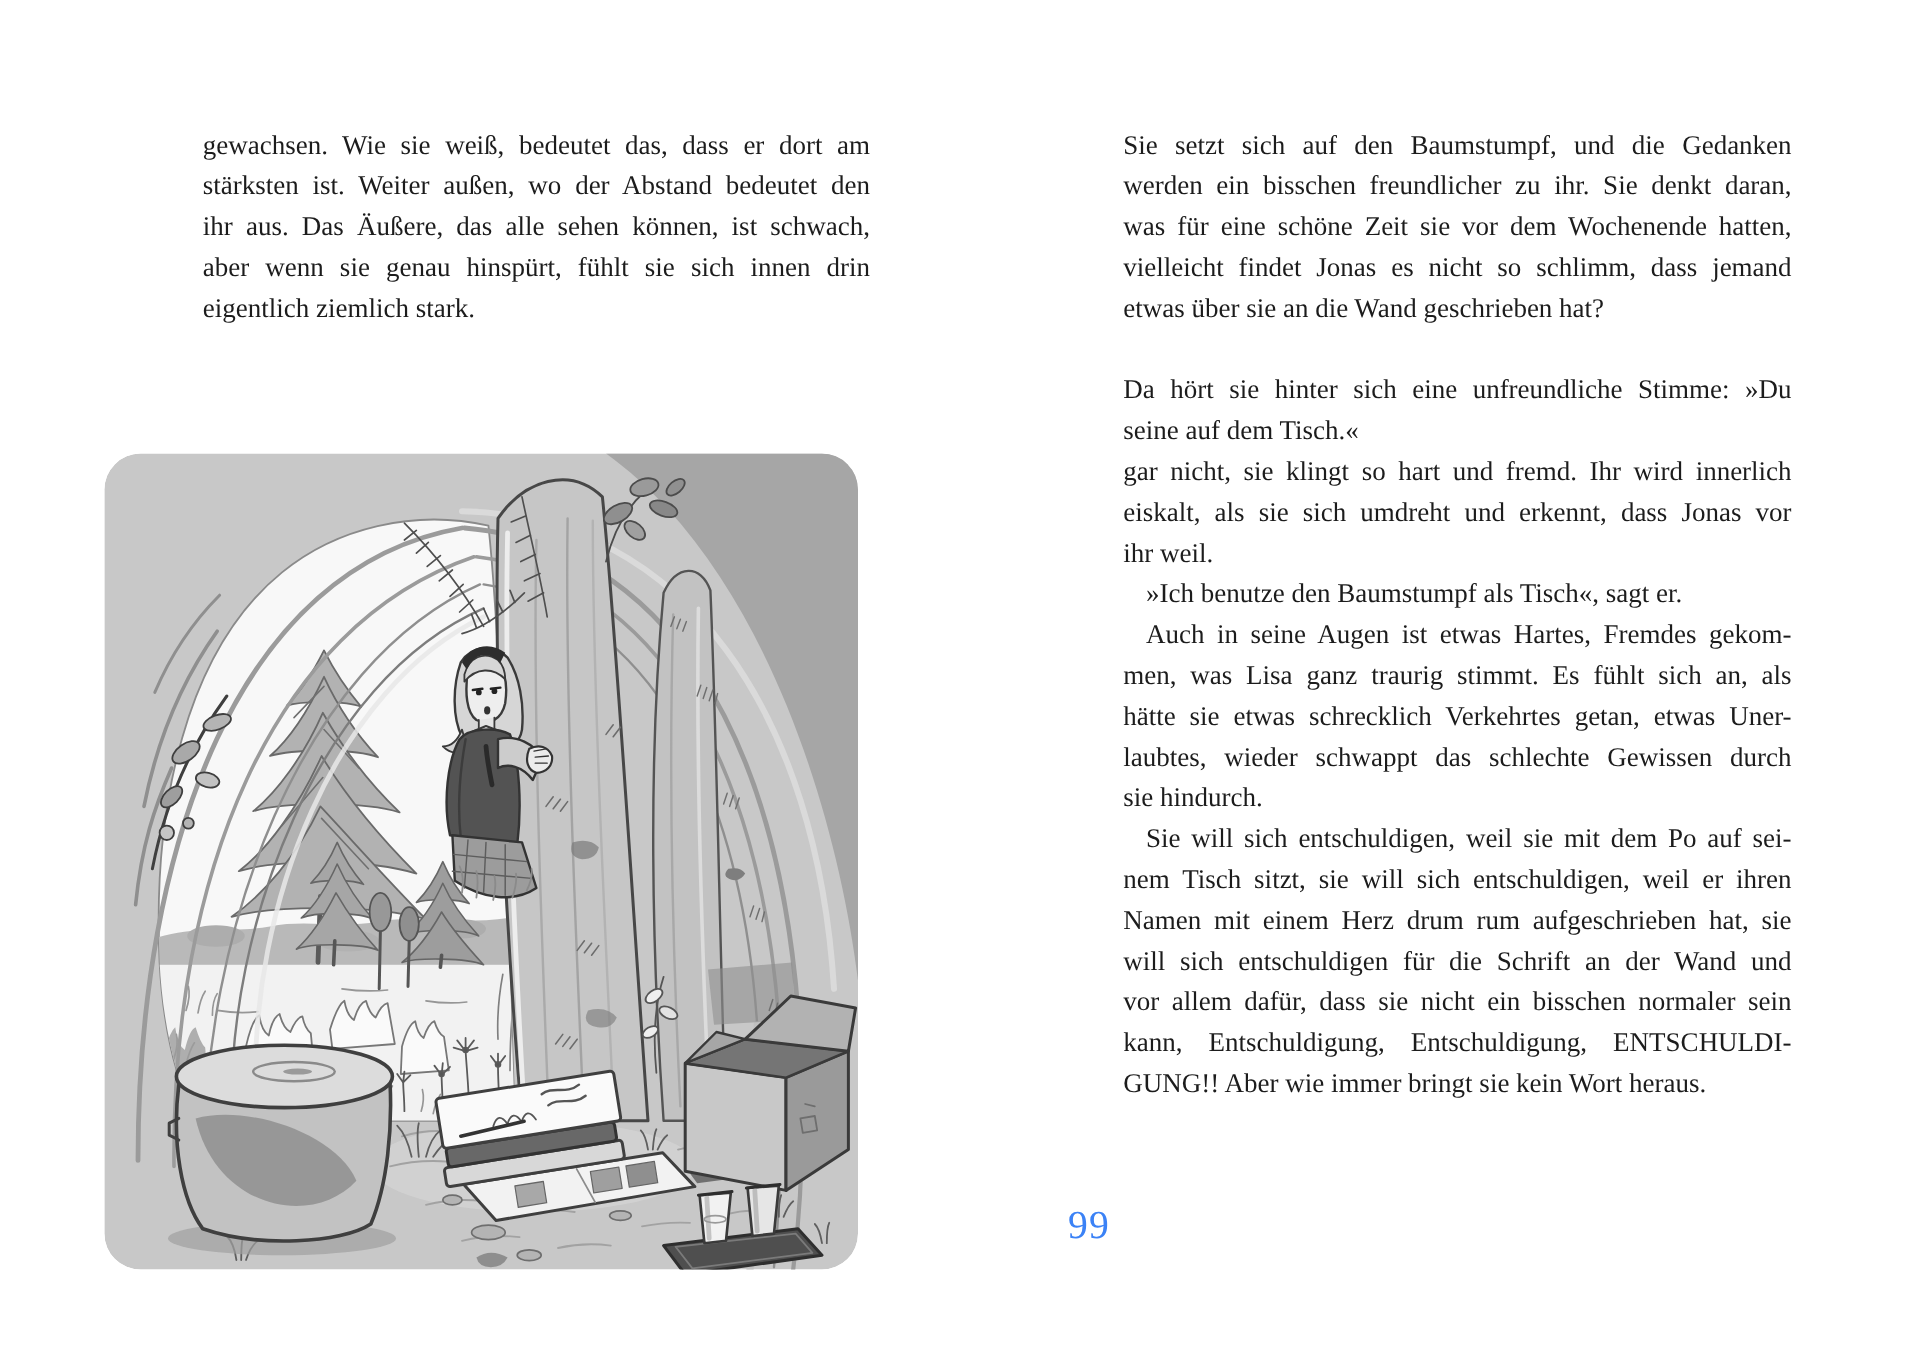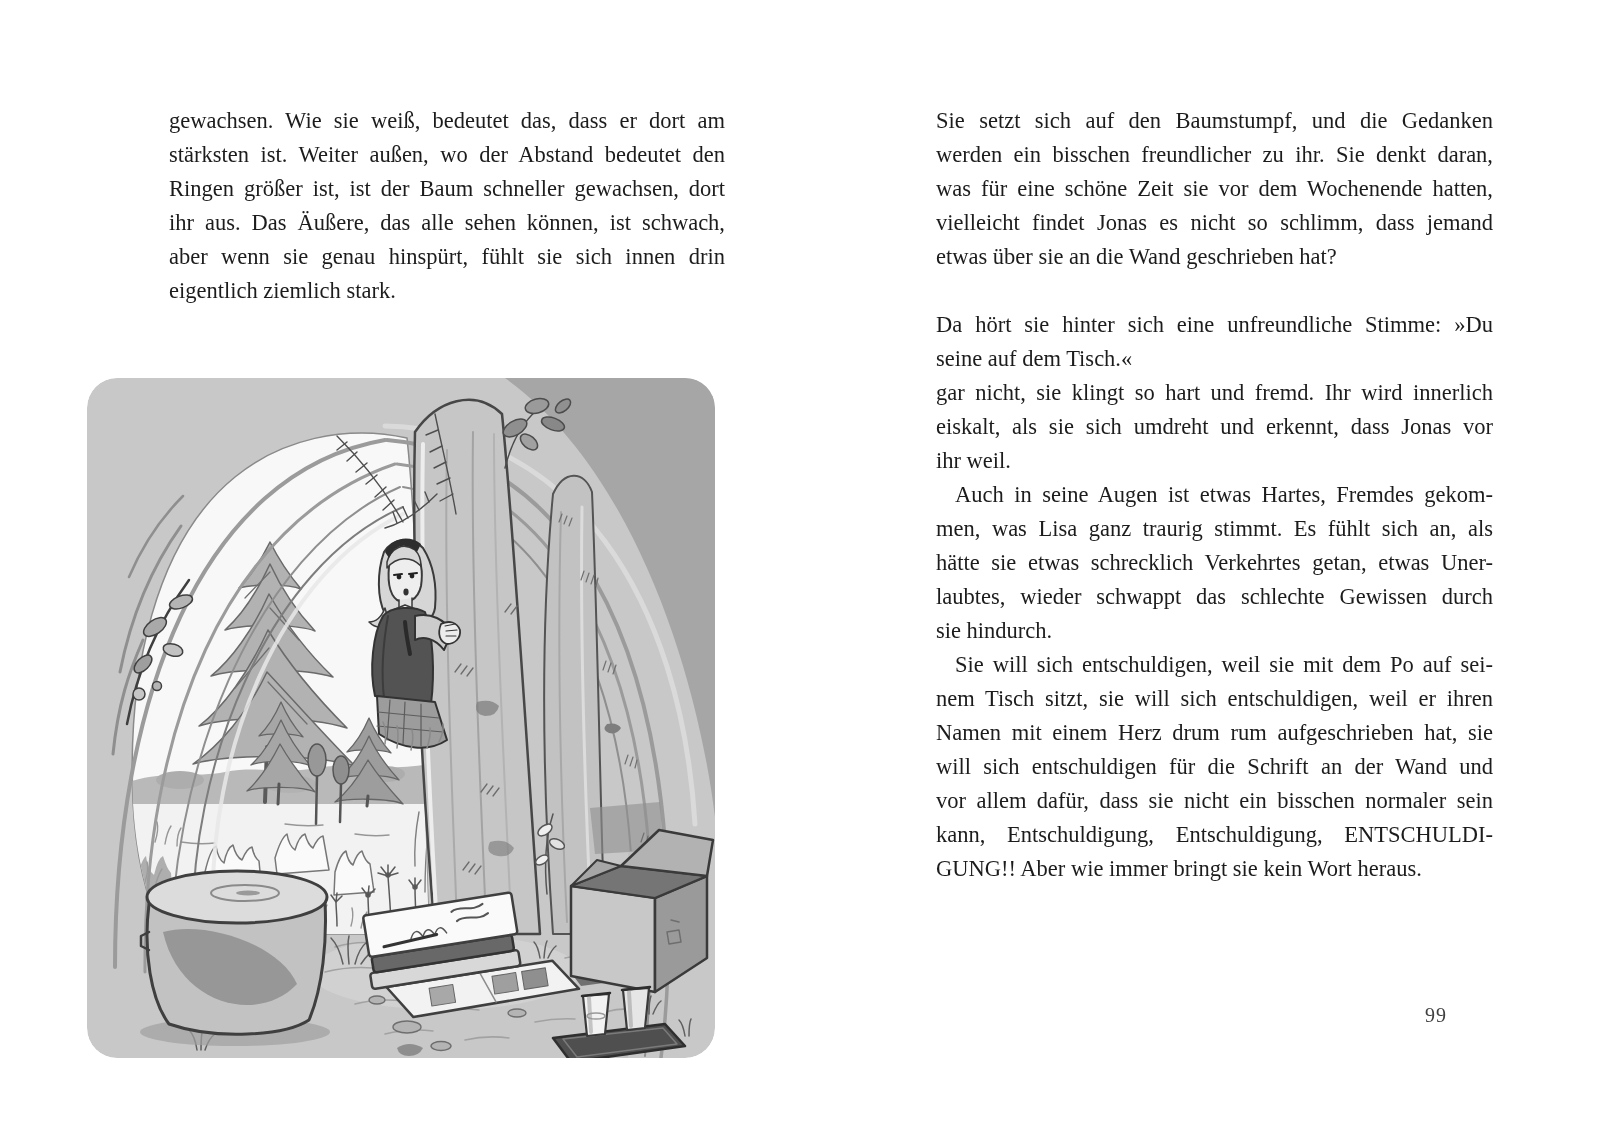--- a/index.html
+++ b/index.html
@@ -19,50 +19,50 @@
     text-align:justify;text-align-last:justify;
     hyphens:none;
   }
   .line:not(.last)::after{content:"";display:inline-block;width:100%;height:0;}
   .line.last{text-align:right;text-align-last:left;}
   .line.last::after{content:none;}
   .line.indent{text-indent:19px;}
   .par-gap{height:34px;}
   #page-number{
     position:absolute;left:890px;top:1004px;width:557px;
-    text-align:right;font-size:20px;color:#404040;letter-spacing:1px;
+    text-align:left;font-size:33px;color:#3b82f6;letter-spacing:1px;
   }
   #illustration-wrap{
     position:absolute;left:85px;top:372px;width:633px;height:690px;
   }
 </style>
 </head>
 <body>
 
 <div id="left-col" class="text-col">
     <div class="line">gewachsen. Wie sie weiß, bedeutet das, dass er dort am</div>
     <div class="line">stärksten ist. Weiter außen, wo der Abstand bedeutet den</div>
-    <div class="line">Ringen größer ist, ist der Baum schneller gewachsen, dort</div>
     <div class="line">ihr aus. Das Äußere, das alle sehen können, ist schwach,</div>
     <div class="line">aber wenn sie genau hinspürt, fühlt sie sich innen drin</div>
     <div class="line last">eigentlich ziemlich stark.</div>
   </div>
 
 <div id="right-col" class="text-col">
     <div class="line">Sie setzt sich auf den Baumstumpf, und die Gedanken</div>
     <div class="line">werden ein bisschen freundlicher zu ihr. Sie denkt daran,</div>
     <div class="line">was für eine schöne Zeit sie vor dem Wochenende hatten,</div>
     <div class="line">vielleicht findet Jonas es nicht so schlimm, dass jemand</div>
     <div class="line last">etwas über sie an die Wand geschrieben hat?</div>
     <div class="par-gap"></div>
     <div class="line">Da hört sie hinter sich eine unfreundliche Stimme: »Du</div>
     <div class="line last">seine auf dem Tisch.«</div>
     <div class="line">gar nicht, sie klingt so hart und fremd. Ihr wird innerlich</div>
     <div class="line">eiskalt, als sie sich umdreht und erkennt, dass Jonas vor</div>
     <div class="line last">ihr weil.</div>
+    <div class="line last indent">»Ich benutze den Baumstumpf als Tisch«, sagt er.</div>
     <div class="line indent">Auch in seine Augen ist etwas Hartes, Fremdes gekom-</div>
     <div class="line">men, was Lisa ganz traurig stimmt. Es fühlt sich an, als</div>
     <div class="line">hätte sie etwas schrecklich Verkehrtes getan, etwas Uner-</div>
     <div class="line">laubtes, wieder schwappt das schlechte Gewissen durch</div>
     <div class="line last">sie hindurch.</div>
     <div class="line indent">Sie will sich entschuldigen, weil sie mit dem Po auf sei-</div>
     <div class="line">nem Tisch sitzt, sie will sich entschuldigen, weil er ihren</div>
     <div class="line">Namen mit einem Herz drum rum aufgeschrieben hat, sie</div>
     <div class="line">will sich entschuldigen für die Schrift an der Wand und</div>
     <div class="line">vor allem dafür, dass sie nicht ein bisschen normaler sein</div>

